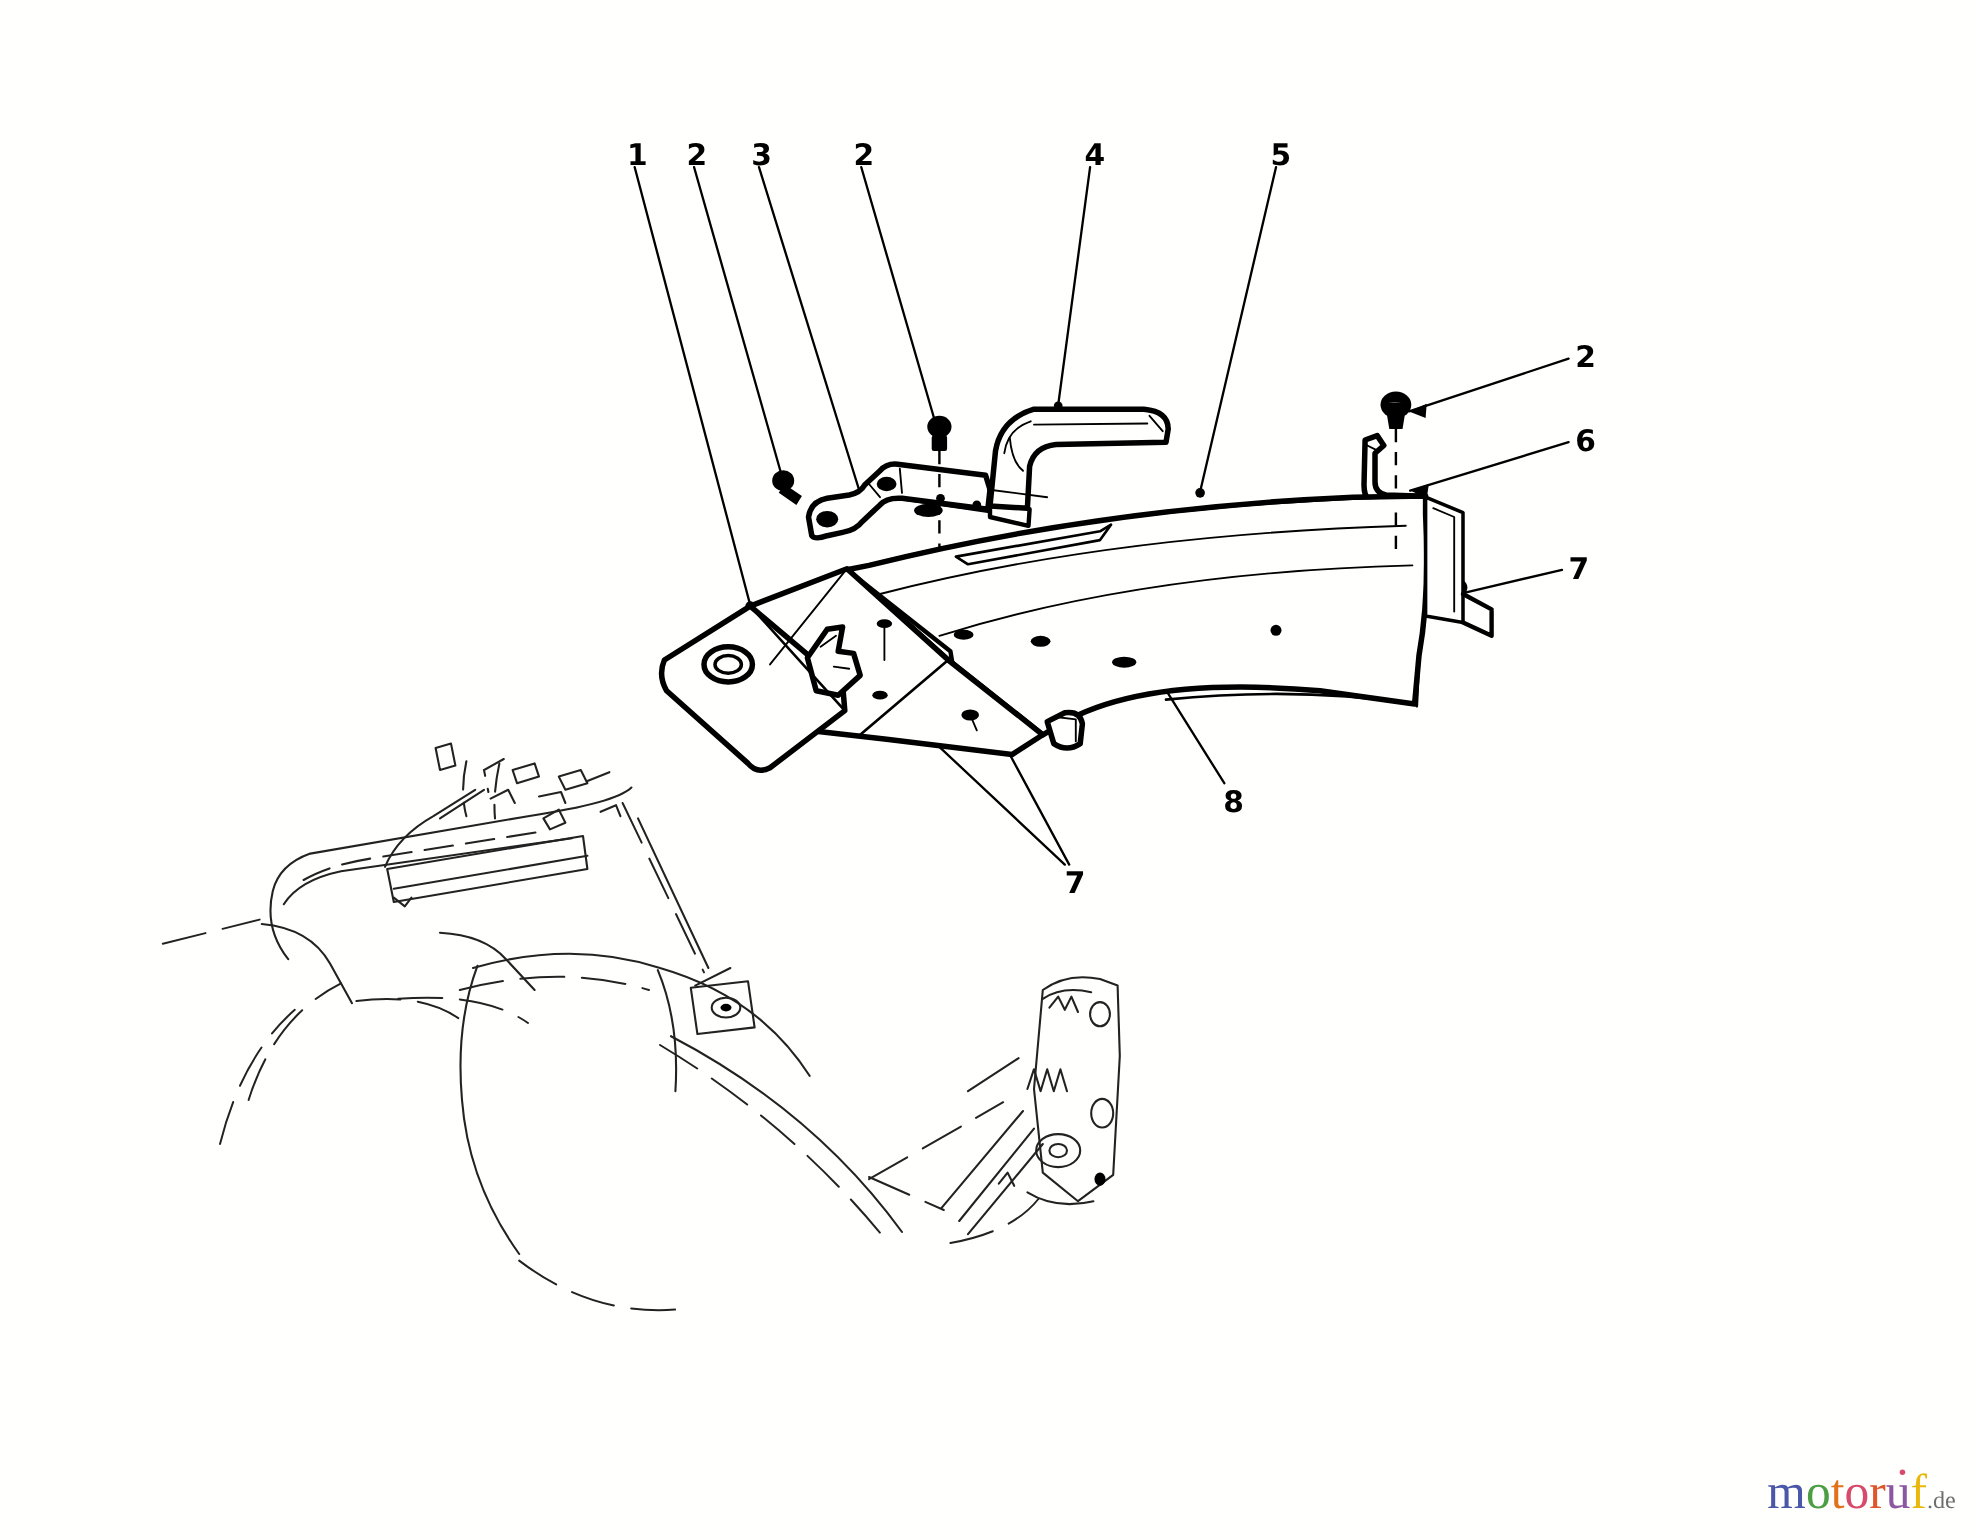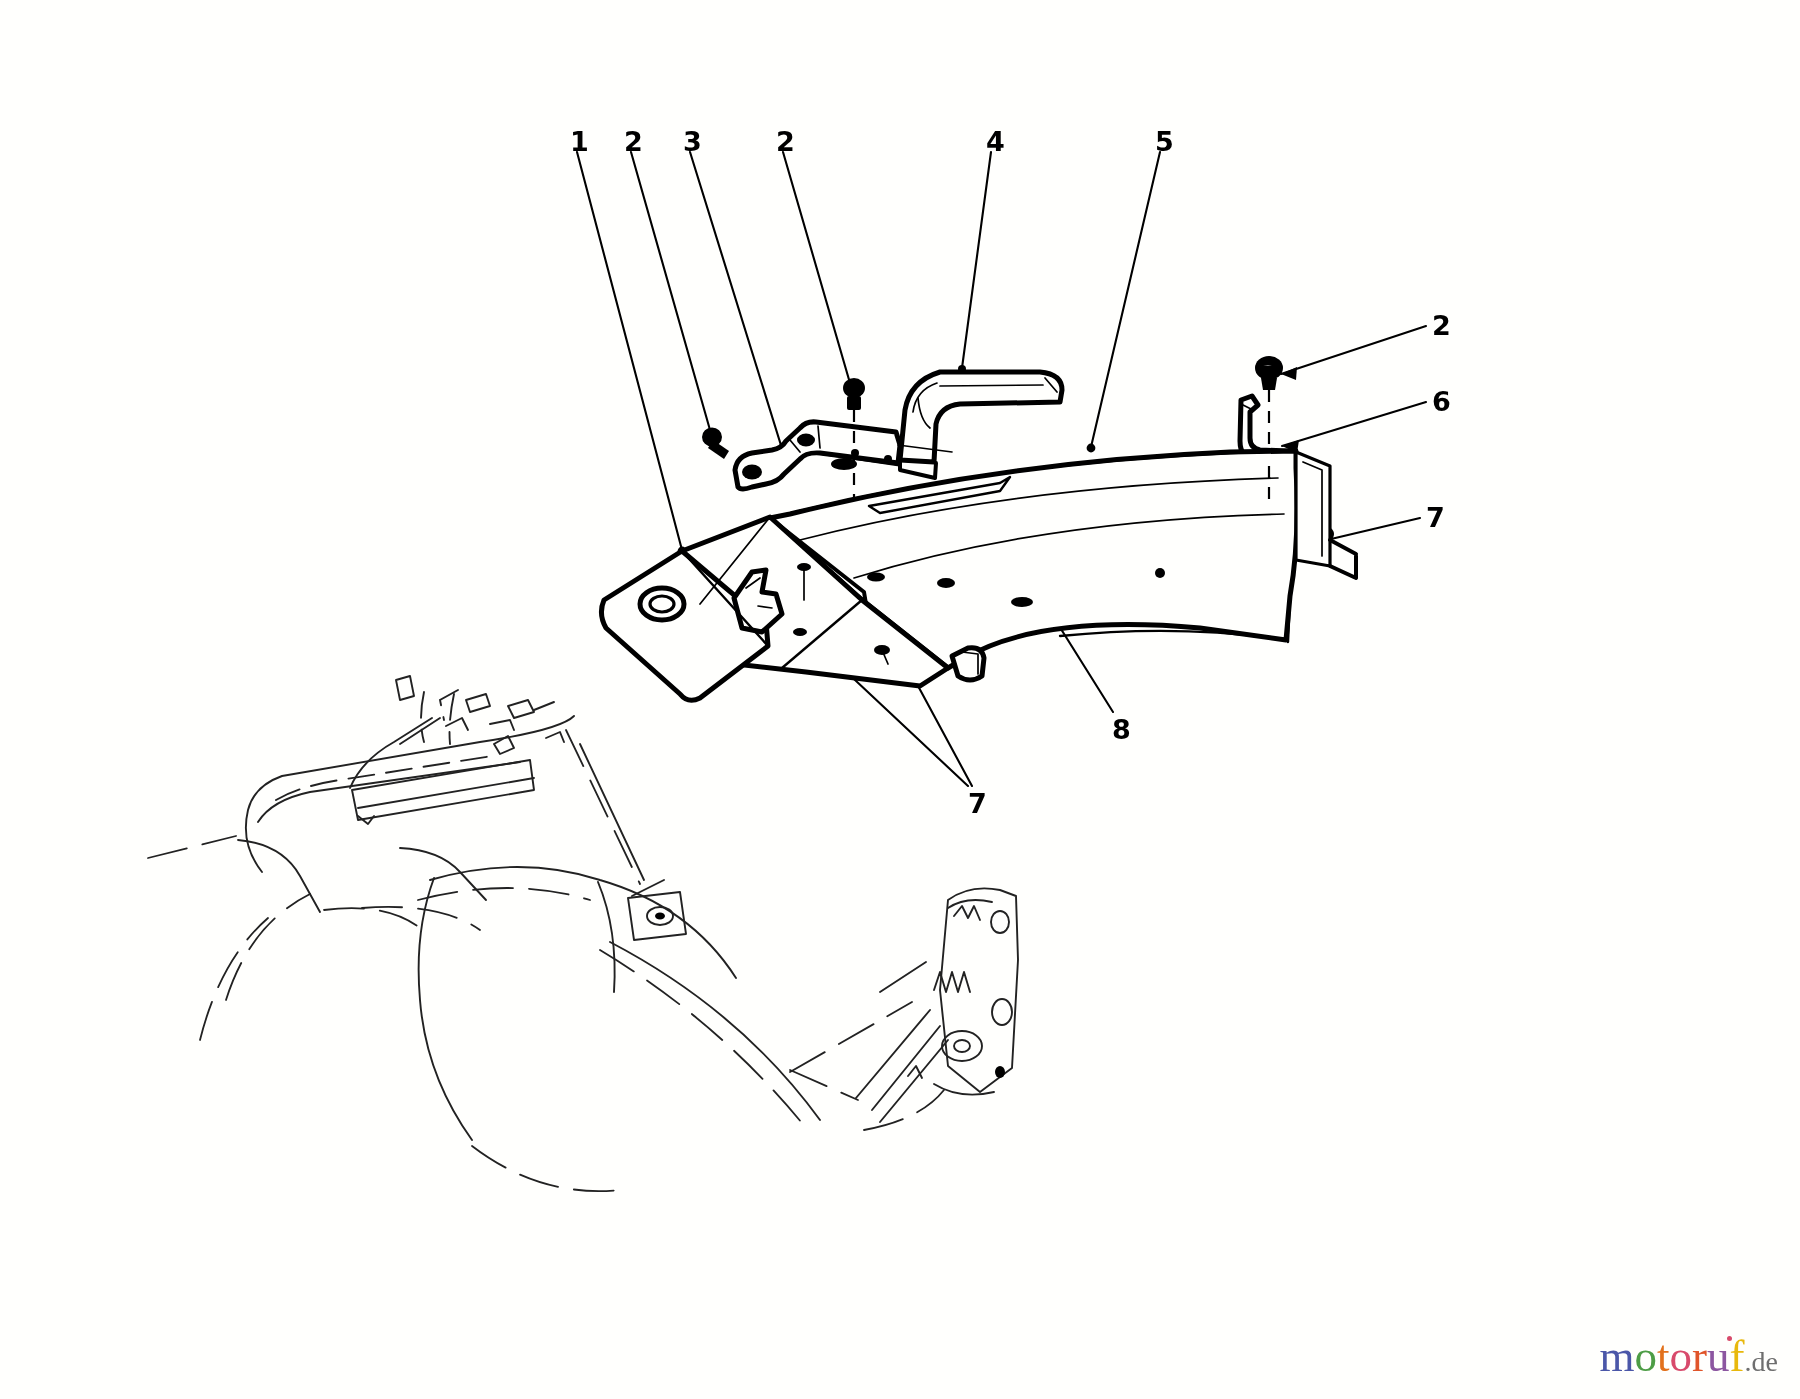--- a/index.html
+++ b/index.html
@@ -41,21 +41,21 @@
     right: 22px;
     bottom: 20px;
     font-family: "Liberation Serif", serif;
     font-size: 45px;
     line-height: 1;
     white-space: nowrap;
     user-select: none;
   }
   #watermark .wm-l { display: inline-block; }
   #watermark .wm-tld {
-    font-size: 28px;
+    font-size: 22px;
     vertical-align: baseline;
   }
   #watermark .wm-dot {
     position: absolute;
     width: 5px;
     height: 5px;
     border-radius: 50%;
     top: 2px;
     right: 46px;
   }

